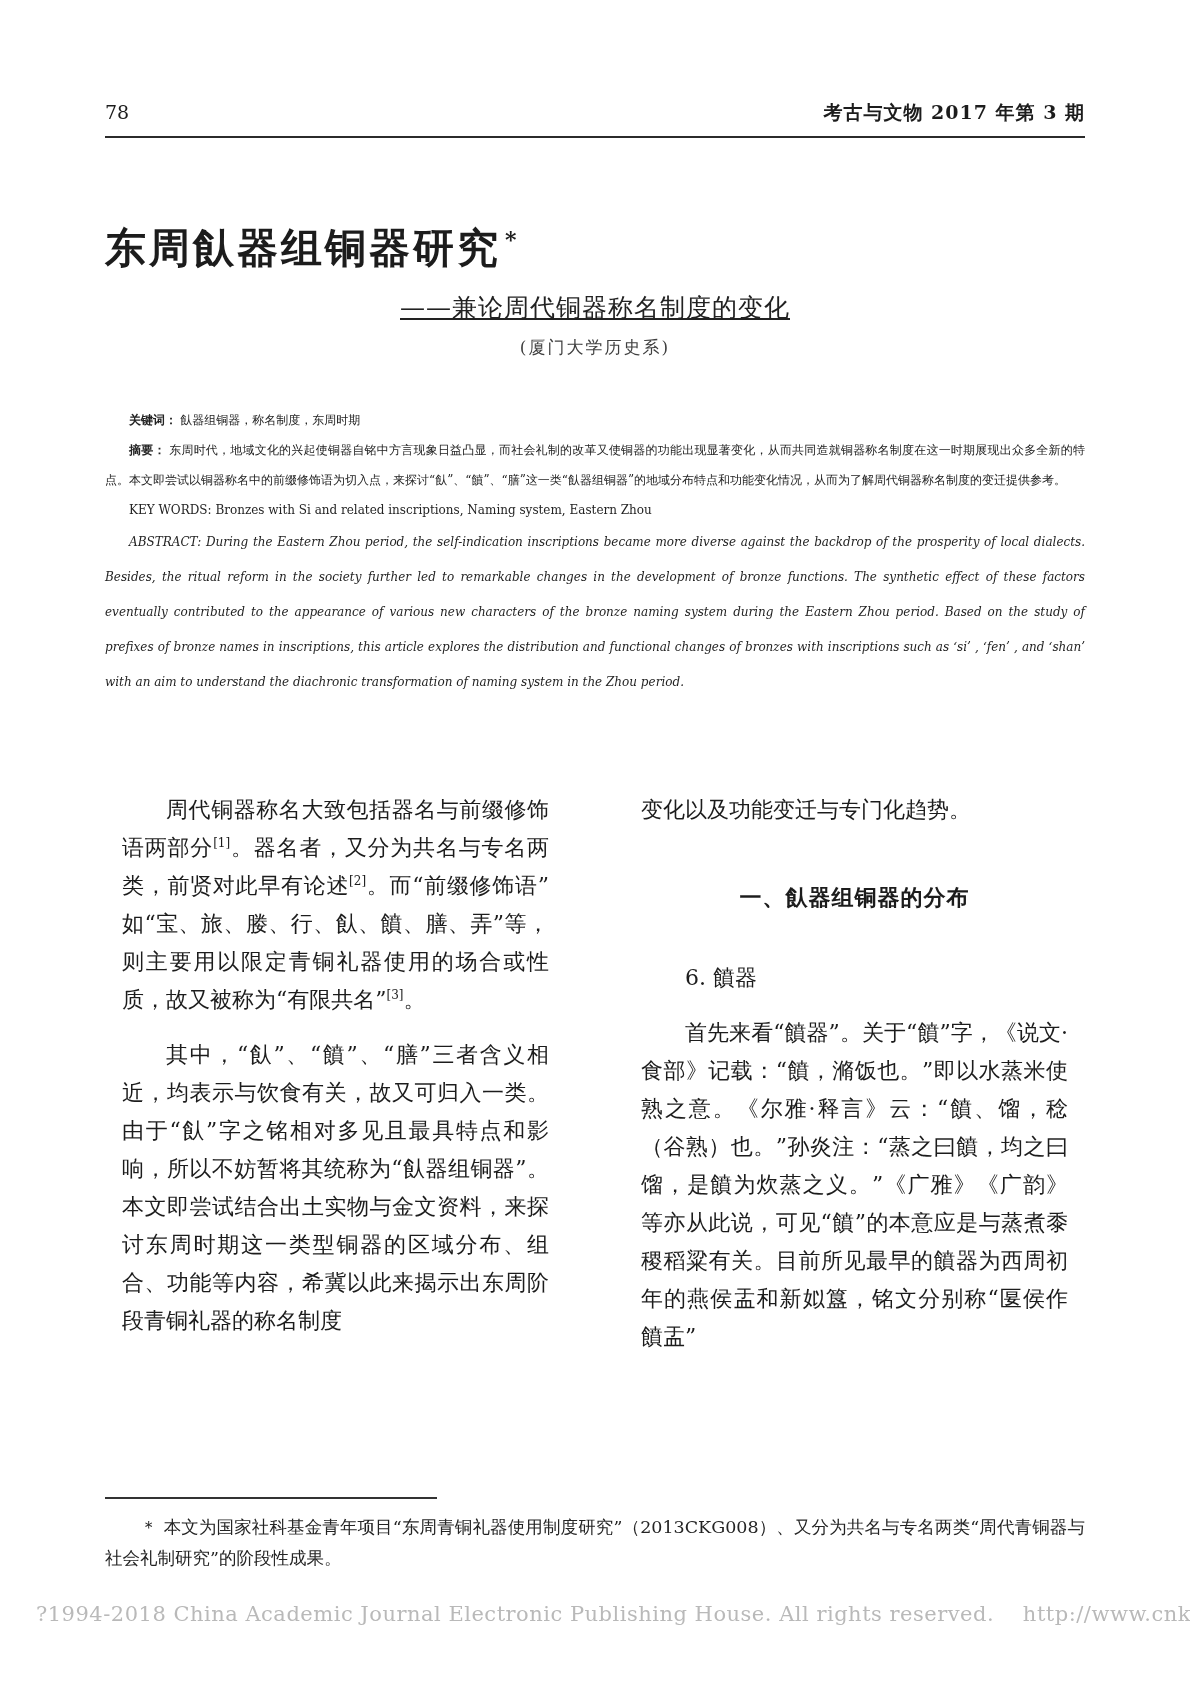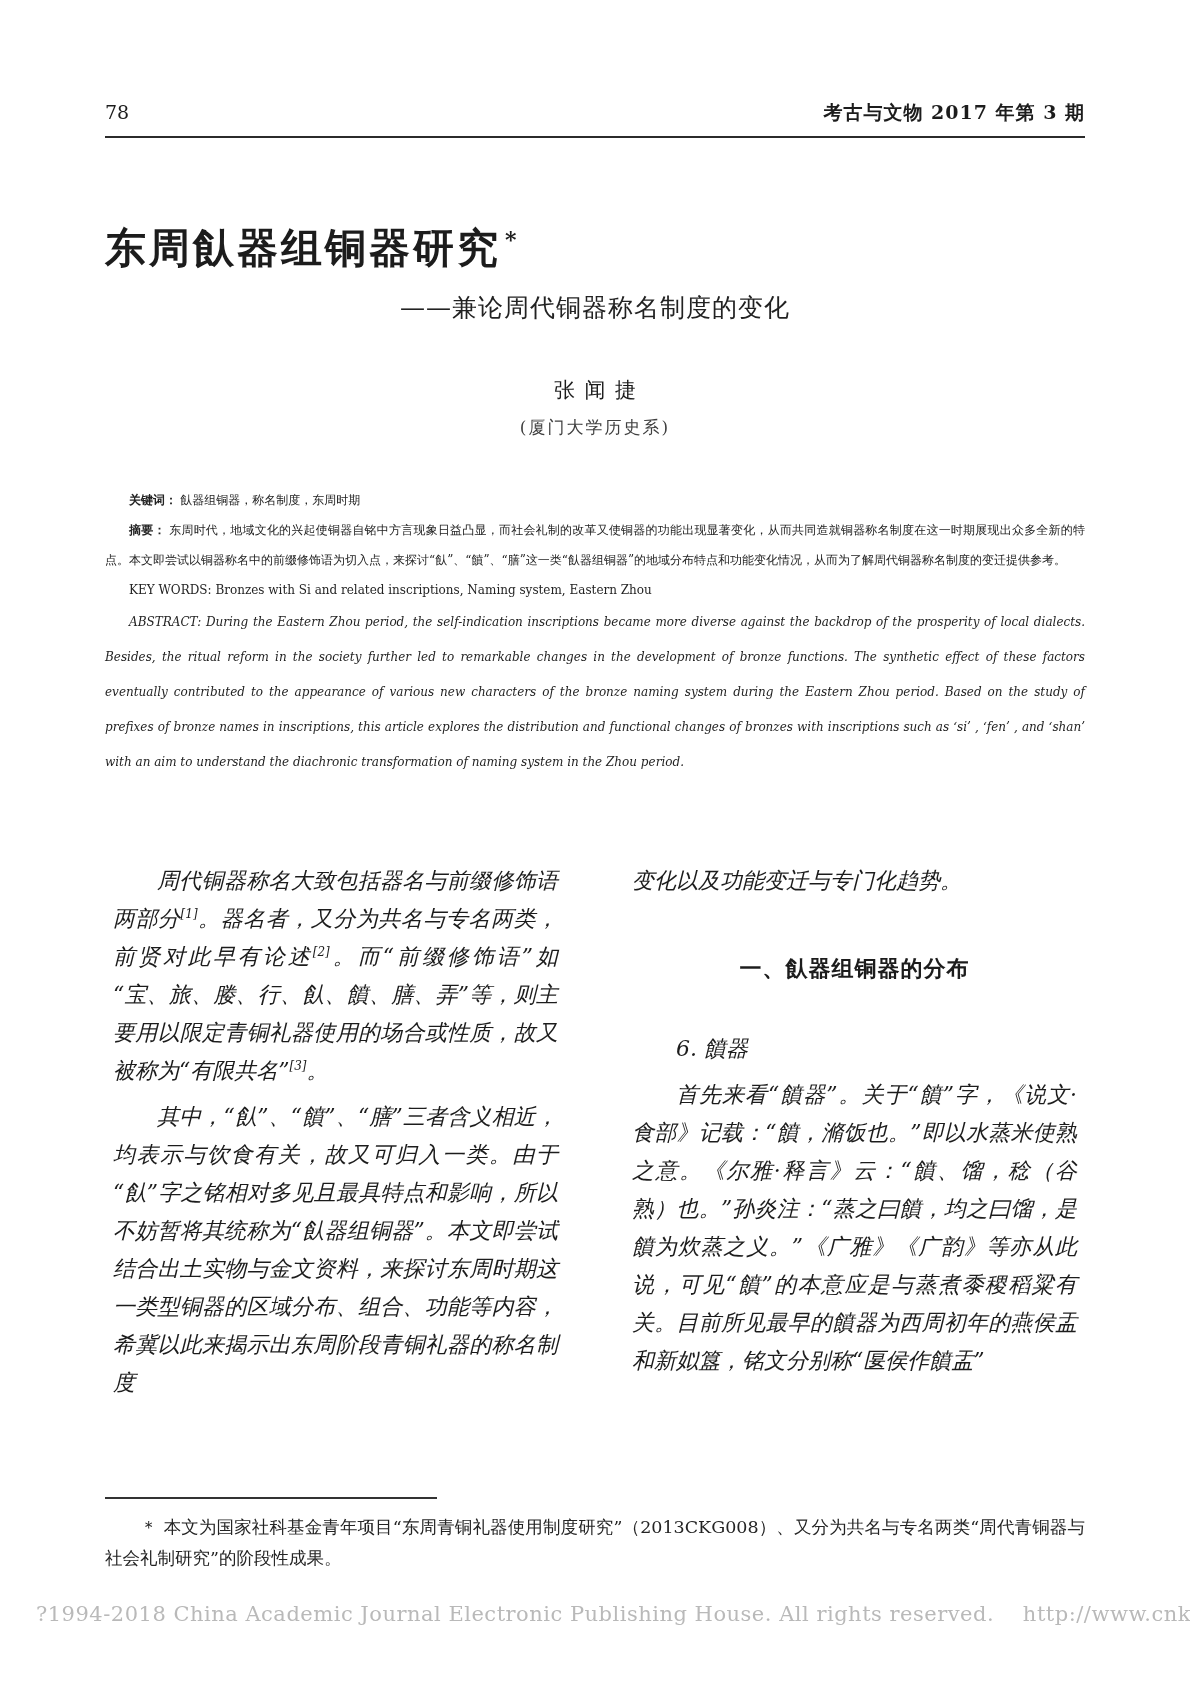--- a/index.html
+++ b/index.html
@@ -42,20 +42,21 @@
     letter-spacing: 3px;
     line-height: 1.2;
   }
   .title sup { font-size: 22px; font-weight: bold; margin-left: 4px; }
   .subtitle {
     margin-top: 18px;
     text-align: center;
     font-size: 25px;
     letter-spacing: 1px;
     color: #222;
+    text-decoration: underline;
   }
   .author {
     margin-top: 52px;
     text-align: center;
     font-size: 21px;
     letter-spacing: 0.45em;
     text-indent: 0.45em; 
   }
   .affiliation {
     margin-top: 12px;
@@ -76,26 +77,25 @@
   .kw-en   { line-height: 30px; text-indent: 2em; margin-top: 7px; }
   .abs-en  { line-height: 35px; text-indent: 2em; text-align: justify; margin-top: 8px; font-style: italic; }
   
   .columns {
     margin-top: 74px;
     display: flex;
     gap: 58px;
   }
   .col { flex: 1 1 0; min-width: 0; }
   .body-p {
-    margin: 8px;
+    margin: 17px;
     font-size: 22px;
     line-height: 38px;
     text-align: justify;
     text-indent: 2em;
-    font-style: italic;
   }
   .body-p sup { font-size: 12px; line-height: 0; }
   .no-indent { text-indent: 0; }
   .section-heading {
     margin: 54px 0 46px 0;
     text-align: center;
     font-size: 22px;
     font-weight: bold;
     font-family: "Liberation Sans", "DejaVu Sans", sans-serif;
     letter-spacing: 1px;
@@ -142,21 +142,20 @@
     <div class="header-row">
       <span class="page-number">78</span>
       <span class="journal-title">考古与文物  2017 年第 3 期</span>
     </div>
     <div class="header-rule"></div>
 
     <h1 class="title"><span>东周飤器组铜器研究</span><sup>*</sup></h1>
 
     <div class="subtitle">——兼论周代铜器称名制度的变化</div>
 
-    <div class="author">张闻捷</div>
     <div class="affiliation">(厦门大学历史系)</div>
 
     <div class="meta">
       <p class="kw"><span class="label-zh">关键词： </span><span>飤器组铜器，称名制度，东周时期</span></p>
 
       <p class="zh-abs"><span class="label-zh">摘要： </span><span>东周时代，地域文化的兴起使铜器自铭中方言现象日益凸显，而社会礼制的改革又使铜器的功能出现显著变化，从而共同造就铜器称名制度在这一时期展现出众多全新的特点。本文即尝试以铜器称名中的前缀修饰语为切入点，来探讨“飤”、“饙”、“膳”这一类“飤器组铜器”的地域分布特点和功能变化情况，从而为了解周代铜器称名制度的变迁提供参考。</span></p>
 
       <p class="kw-en"><span>KEY WORDS: </span><span>Bronzes with Si and related inscriptions, Naming system, Eastern Zhou</span></p>
 
       <p class="abs-en"><span>ABSTRACT: </span><span>During the Eastern Zhou period, the self-indication inscriptions became more diverse against the backdrop of the prosperity of local dialects. Besides, the ritual reform in the society further led to remarkable changes in the development of bronze functions. The synthetic effect of these factors eventually contributed to the appearance of various new characters of the bronze naming system during the Eastern Zhou period. Based on the study of prefixes of bronze names in inscriptions, this article explores the distribution and functional changes of bronzes with inscriptions such as ‘si’ , ‘fen’ , and ‘shan’ with an aim to understand the diachronic transformation of naming system in the Zhou period.</span></p>

